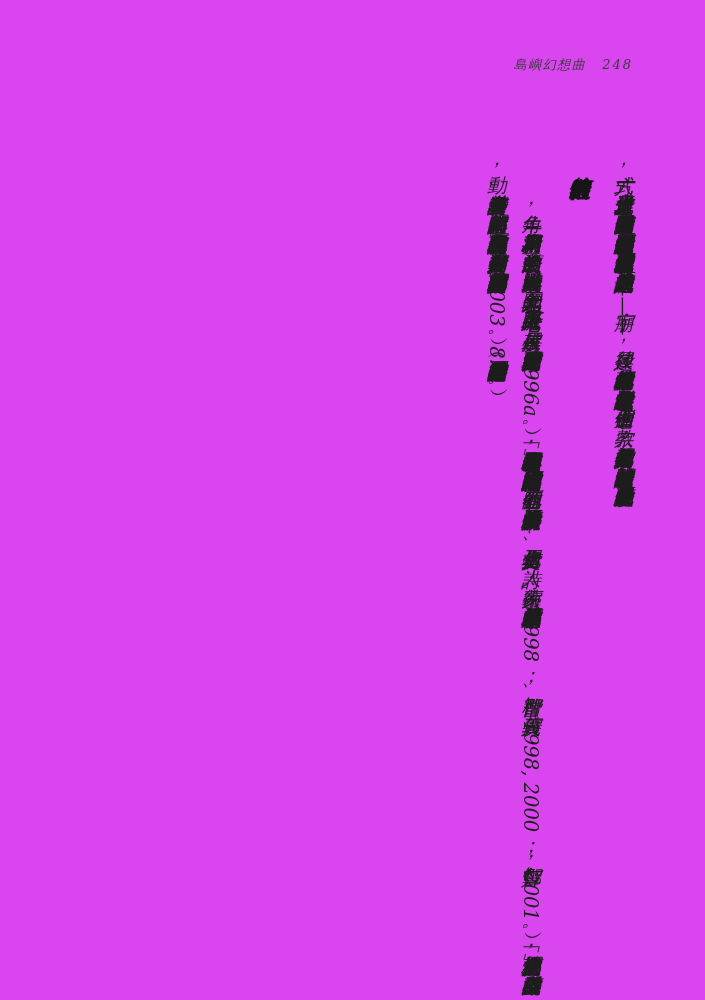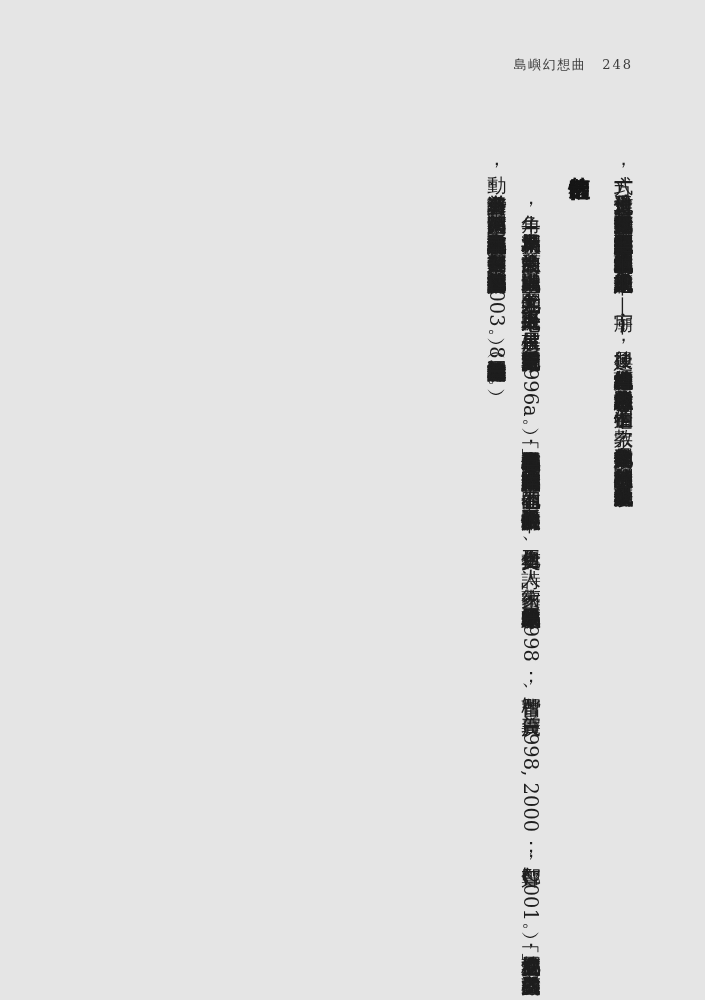--- a/index.html
+++ b/index.html
@@ -4,23 +4,24 @@
 <style>
   html, body {
     margin: 0;
     padding: 0;
     background: #fdfdfc;
   }
   .page {
     position: relative;
     width: 705px;
     height: 1000px;
-    background: #e5e5e5;
+    background: #d946ef;
     overflow: hidden;
     font-family: "DejaVu Serif", "Liberation Serif", serif;
+    font-style: italic;
   }
   
   .running-head {
     position: absolute;
     top: 56px;
     right: 72px;
     font-size: 13px;
     color: #3c3c3c;
     letter-spacing: 1.5px;
     white-space: nowrap;

